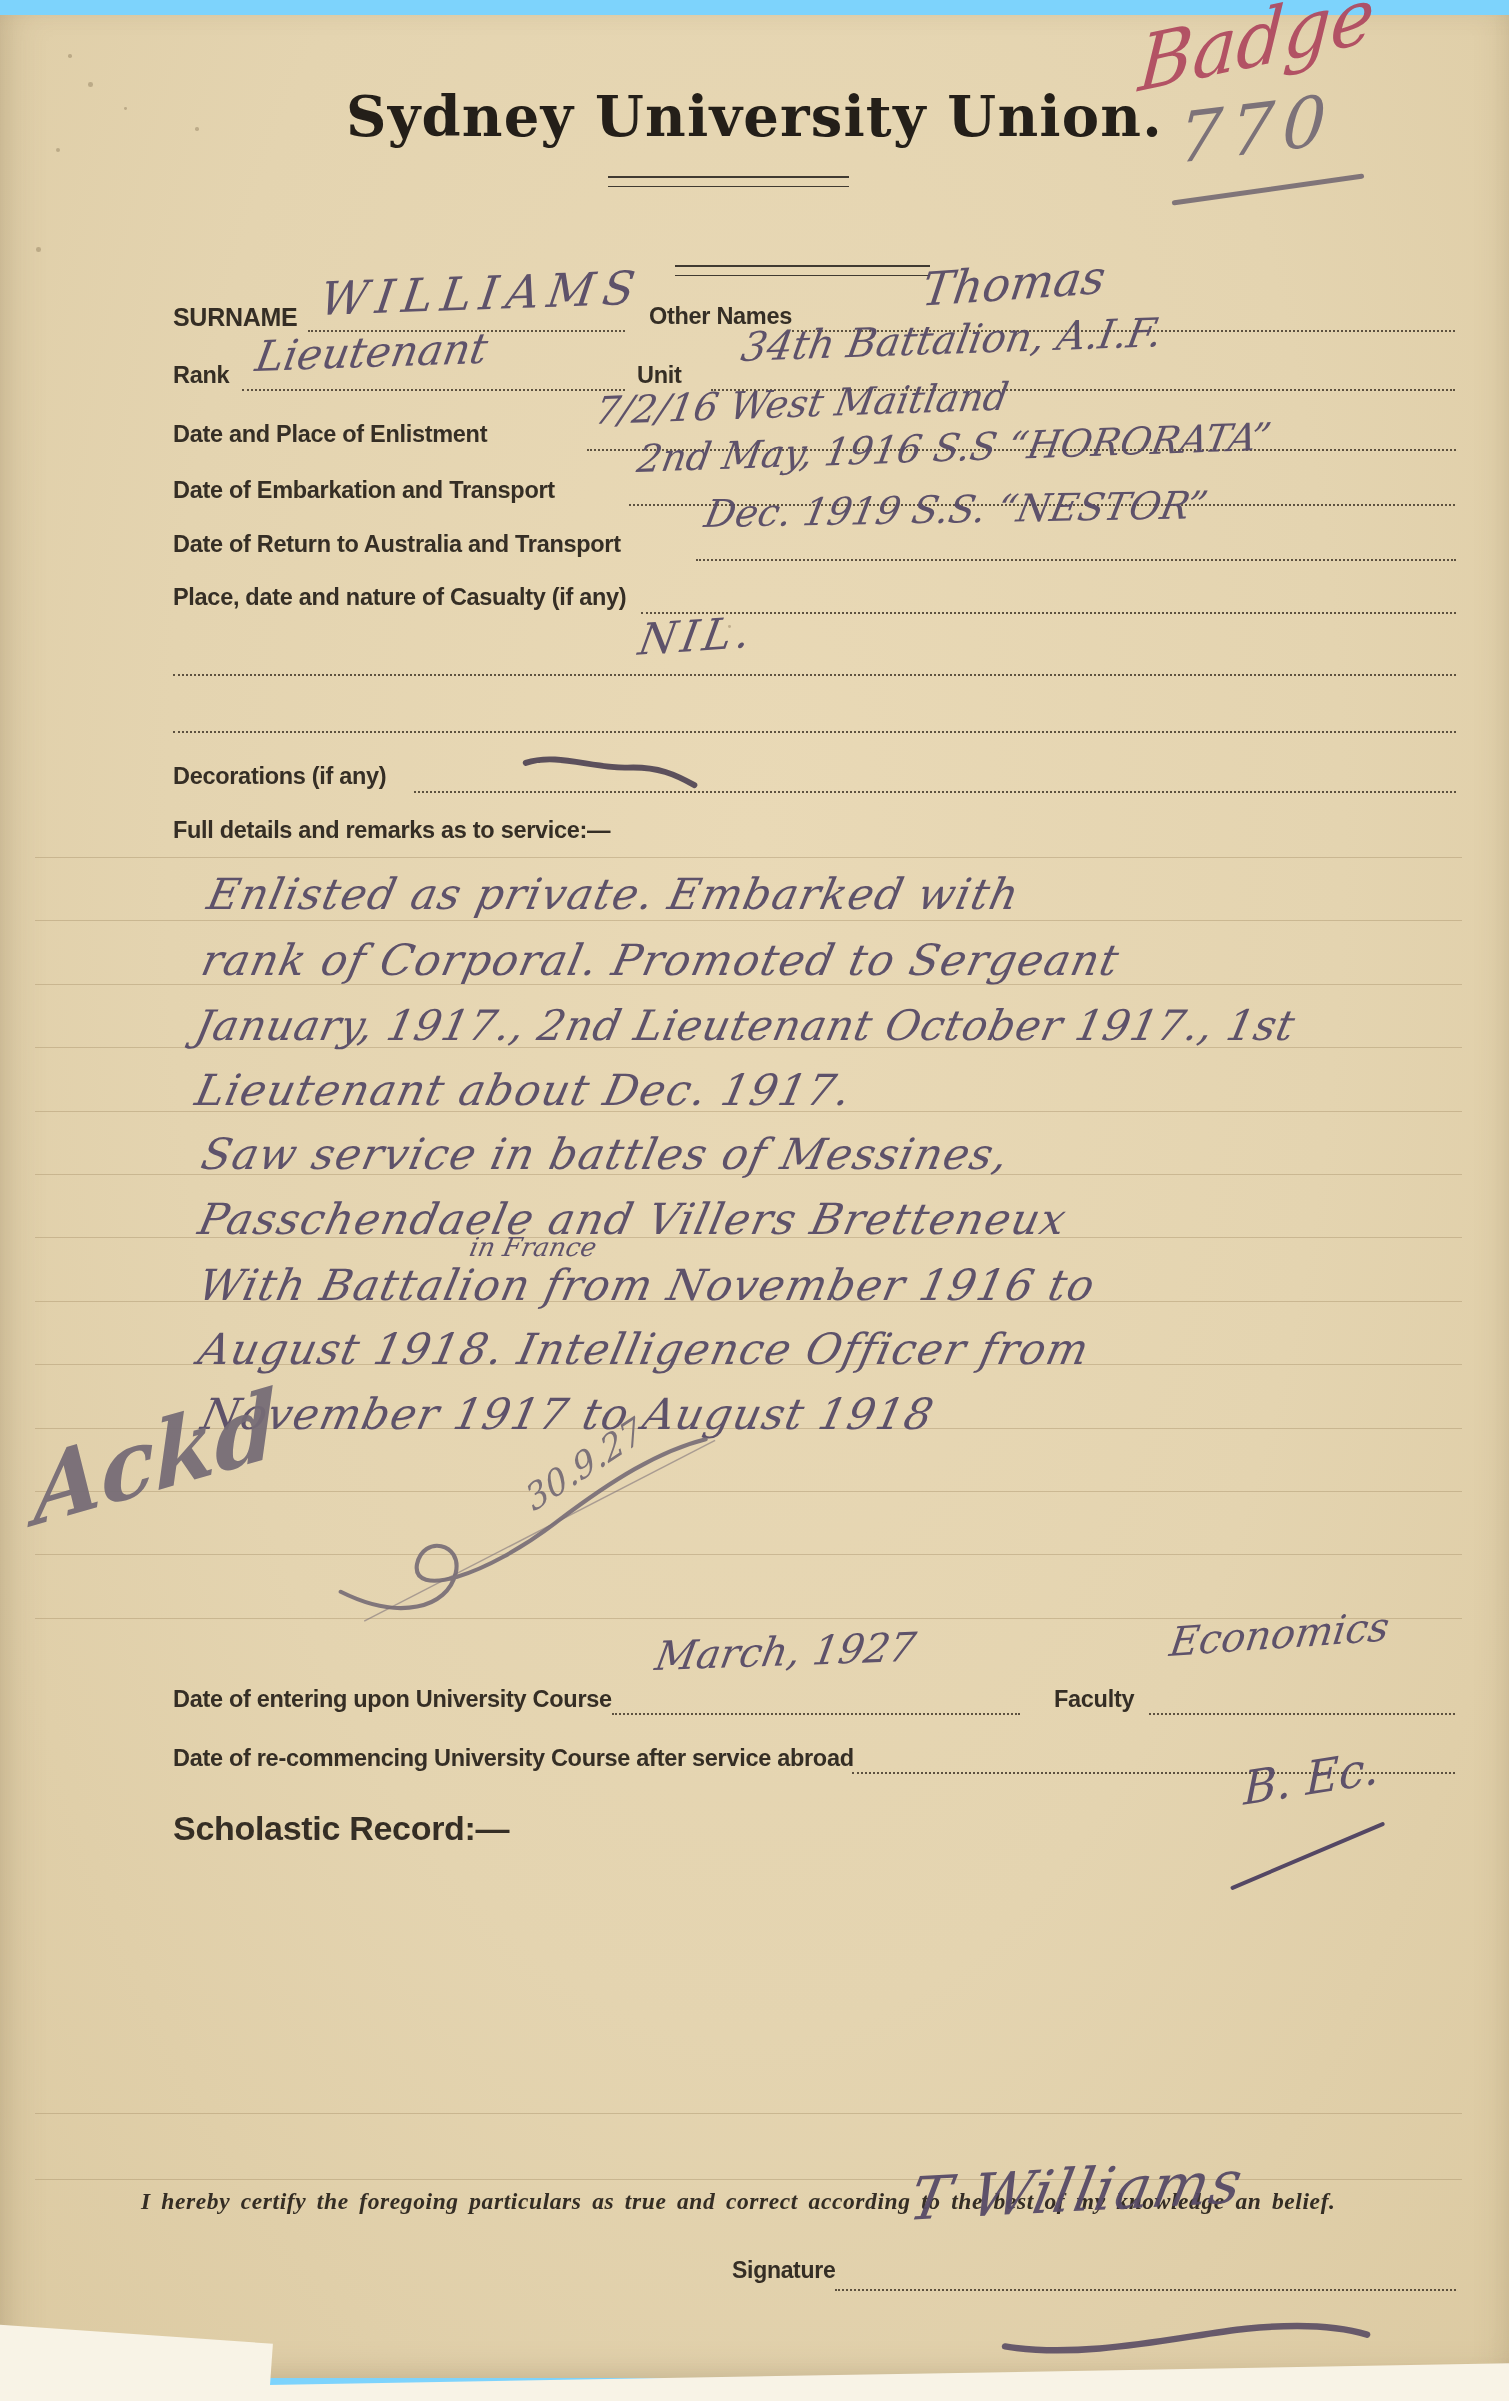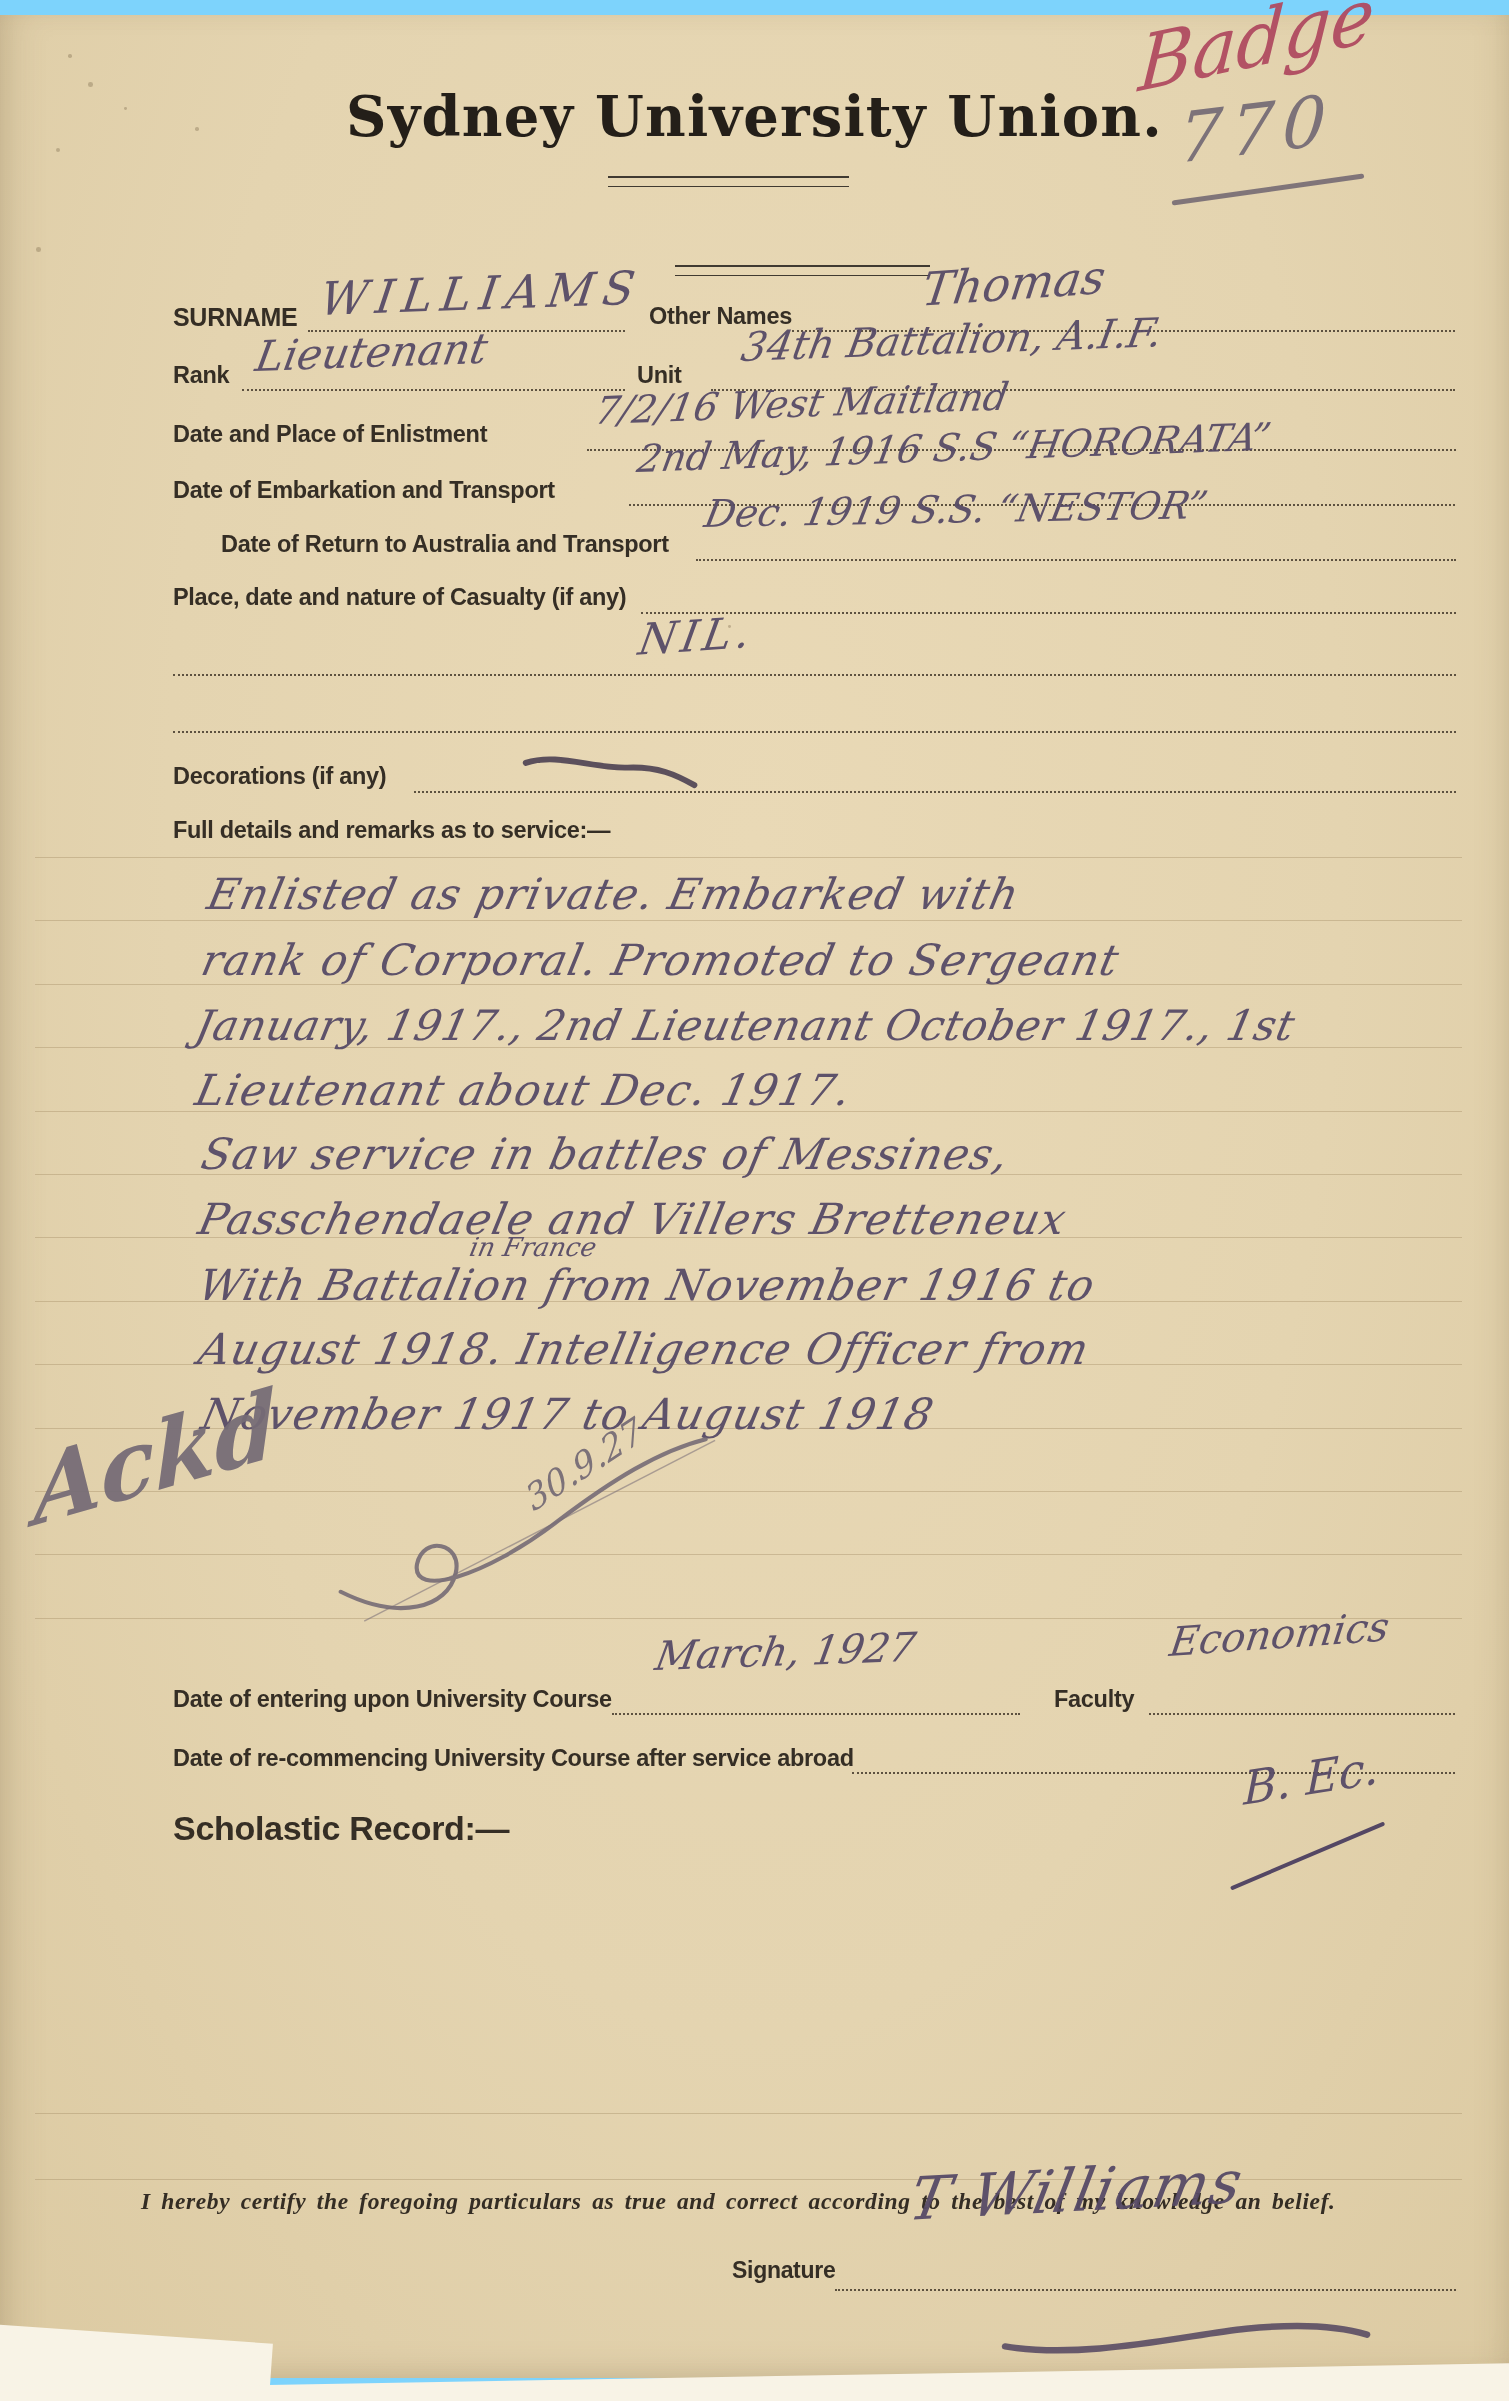--- a/index.html
+++ b/index.html
@@ -78,21 +78,21 @@
   <div class="hw" style="left:738px;top:324px;font-size:40px;transform:rotate(-2deg) skewX(-12deg);">34th Battalion, A.I.F.</div>
 
   <div class="lbl" style="left:173px;top:421px;">Date and Place of Enlistment</div>
   <div class="dots" style="left:587px;width:869px;top:445px;"></div>
   <div class="hw" style="left:592px;top:389px;font-size:38px;transform:rotate(-2deg) skewX(-12deg);">7/2/16 West Maitland</div>
 
   <div class="lbl" style="left:173px;top:477px;">Date of Embarkation and Transport</div>
   <div class="dots" style="left:629px;width:826px;top:500px;"></div>
   <div class="hw" style="left:634px;top:437px;font-size:38px;transform:rotate(-2deg) skewX(-12deg);">2nd May, 1916  S.S “HORORATA”</div>
 
-  <div class="lbl" style="left:173px;top:531px;margin-left:48px;">Date of Return to Australia and Transport</div>
+  <div class="lbl" style="left:173px;top:531px;">Date of Return to Australia and Transport</div>
   <div class="dots" style="left:696px;width:760px;top:555px;"></div>
   <div class="hw" style="left:701px;top:492px;font-size:38px;transform:rotate(-1deg) skewX(-12deg);">Dec. 1919  S.S. “NESTOR”</div>
 
   <div class="lbl" style="left:173px;top:584px;">Place, date and nature of Casualty (if any)</div>
   <div class="dots" style="left:641px;width:815px;top:608px;"></div>
   <div class="hw" style="left:635px;top:615px;font-size:43px;letter-spacing:4.7px;transform:rotate(-4deg) skewX(-14deg);">NIL.</div>
   <div class="dots" style="left:173px;width:1283px;top:670px;"></div>
   <div class="dots" style="left:173px;width:1283px;top:727px;"></div>
 
   <div class="lbl" style="left:173px;top:763px;">Decorations (if any)</div>

